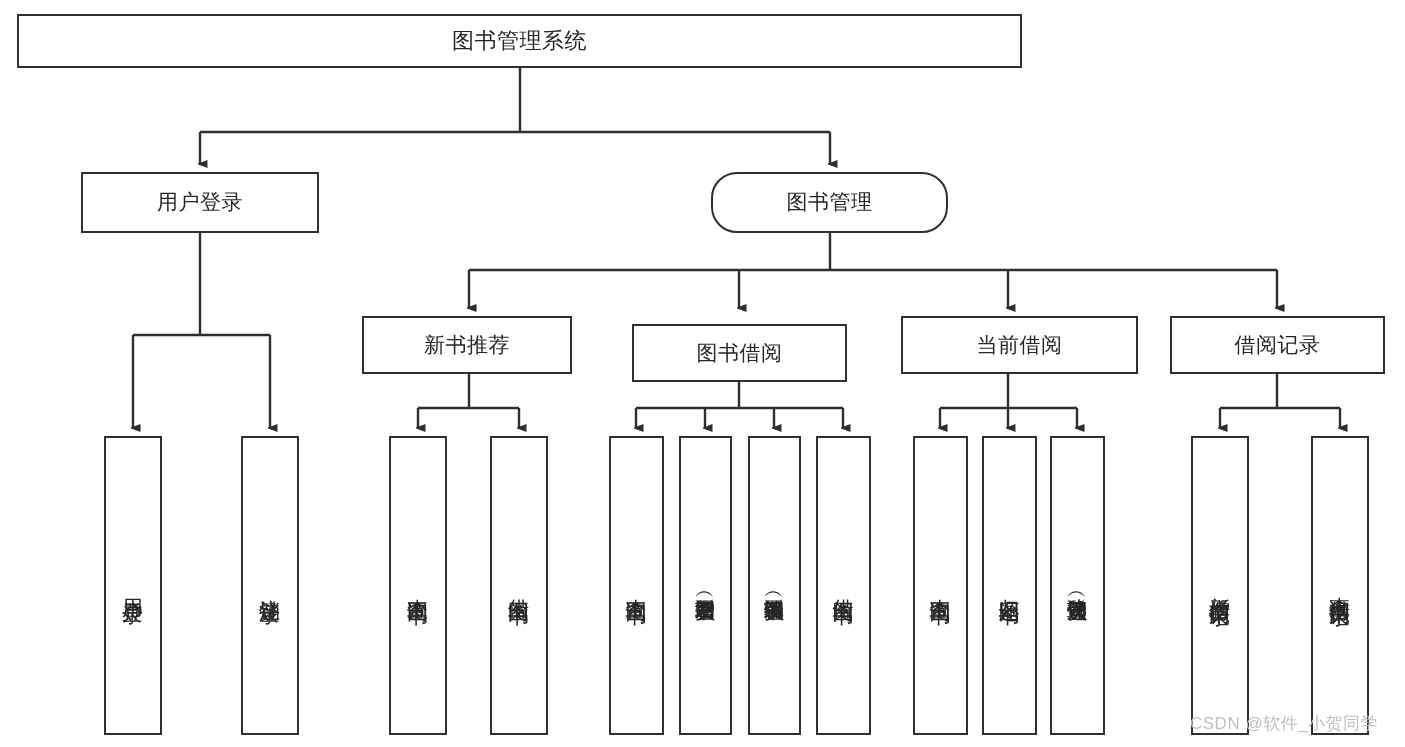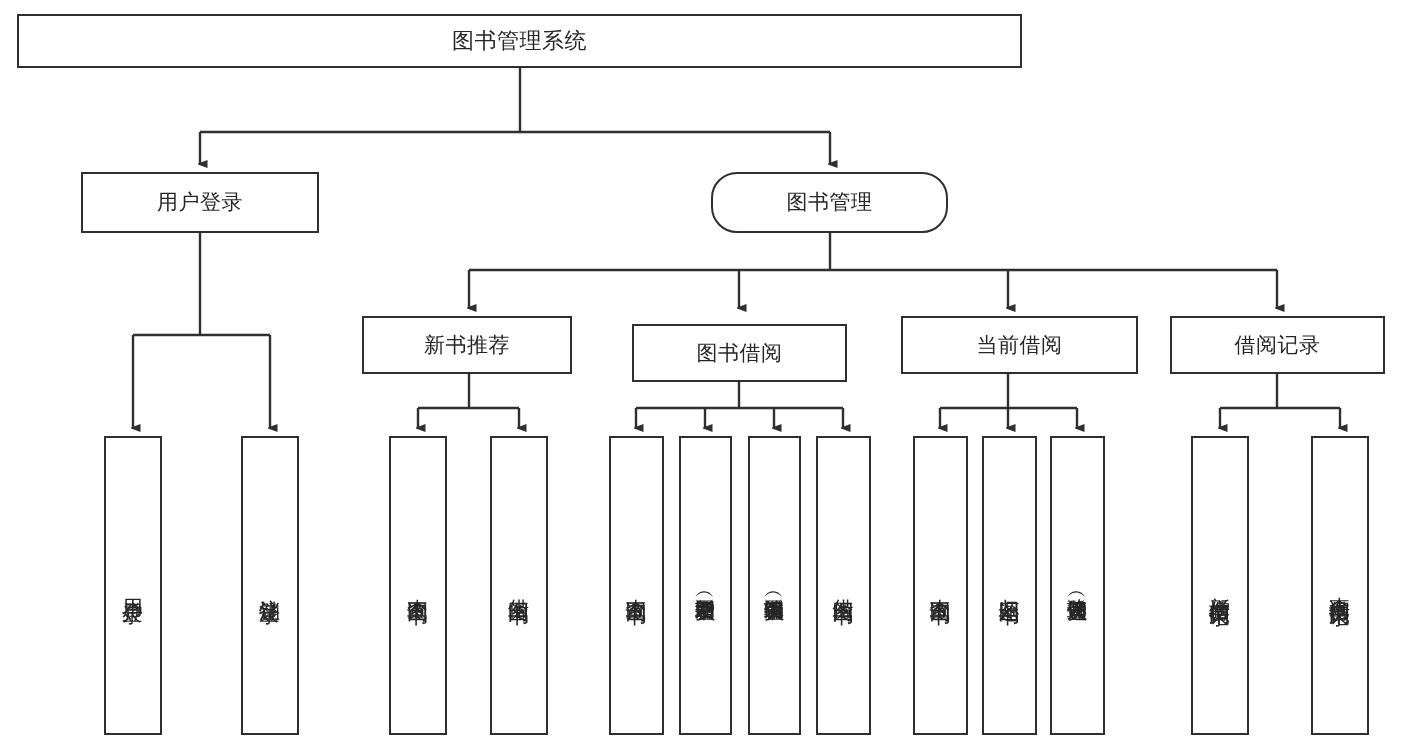--- a/index.html
+++ b/index.html
@@ -194,14 +194,15 @@
     <span class="node-label">确认归还（管理员）</span>
   </div>
 
   <div class="node vertical" style="left:1191px; top:436px; width:58px; height:299px;">
     <span class="node-label">新增借阅记录</span>
   </div>
   <div class="node vertical" style="left:1311px; top:436px; width:58px; height:299px;">
     <span class="node-label">查询借阅记录</span>
   </div>
 
+  <div id="watermark">CSDN @软件_小贺同学</div>
 
 </div>
 
 </body></html>

